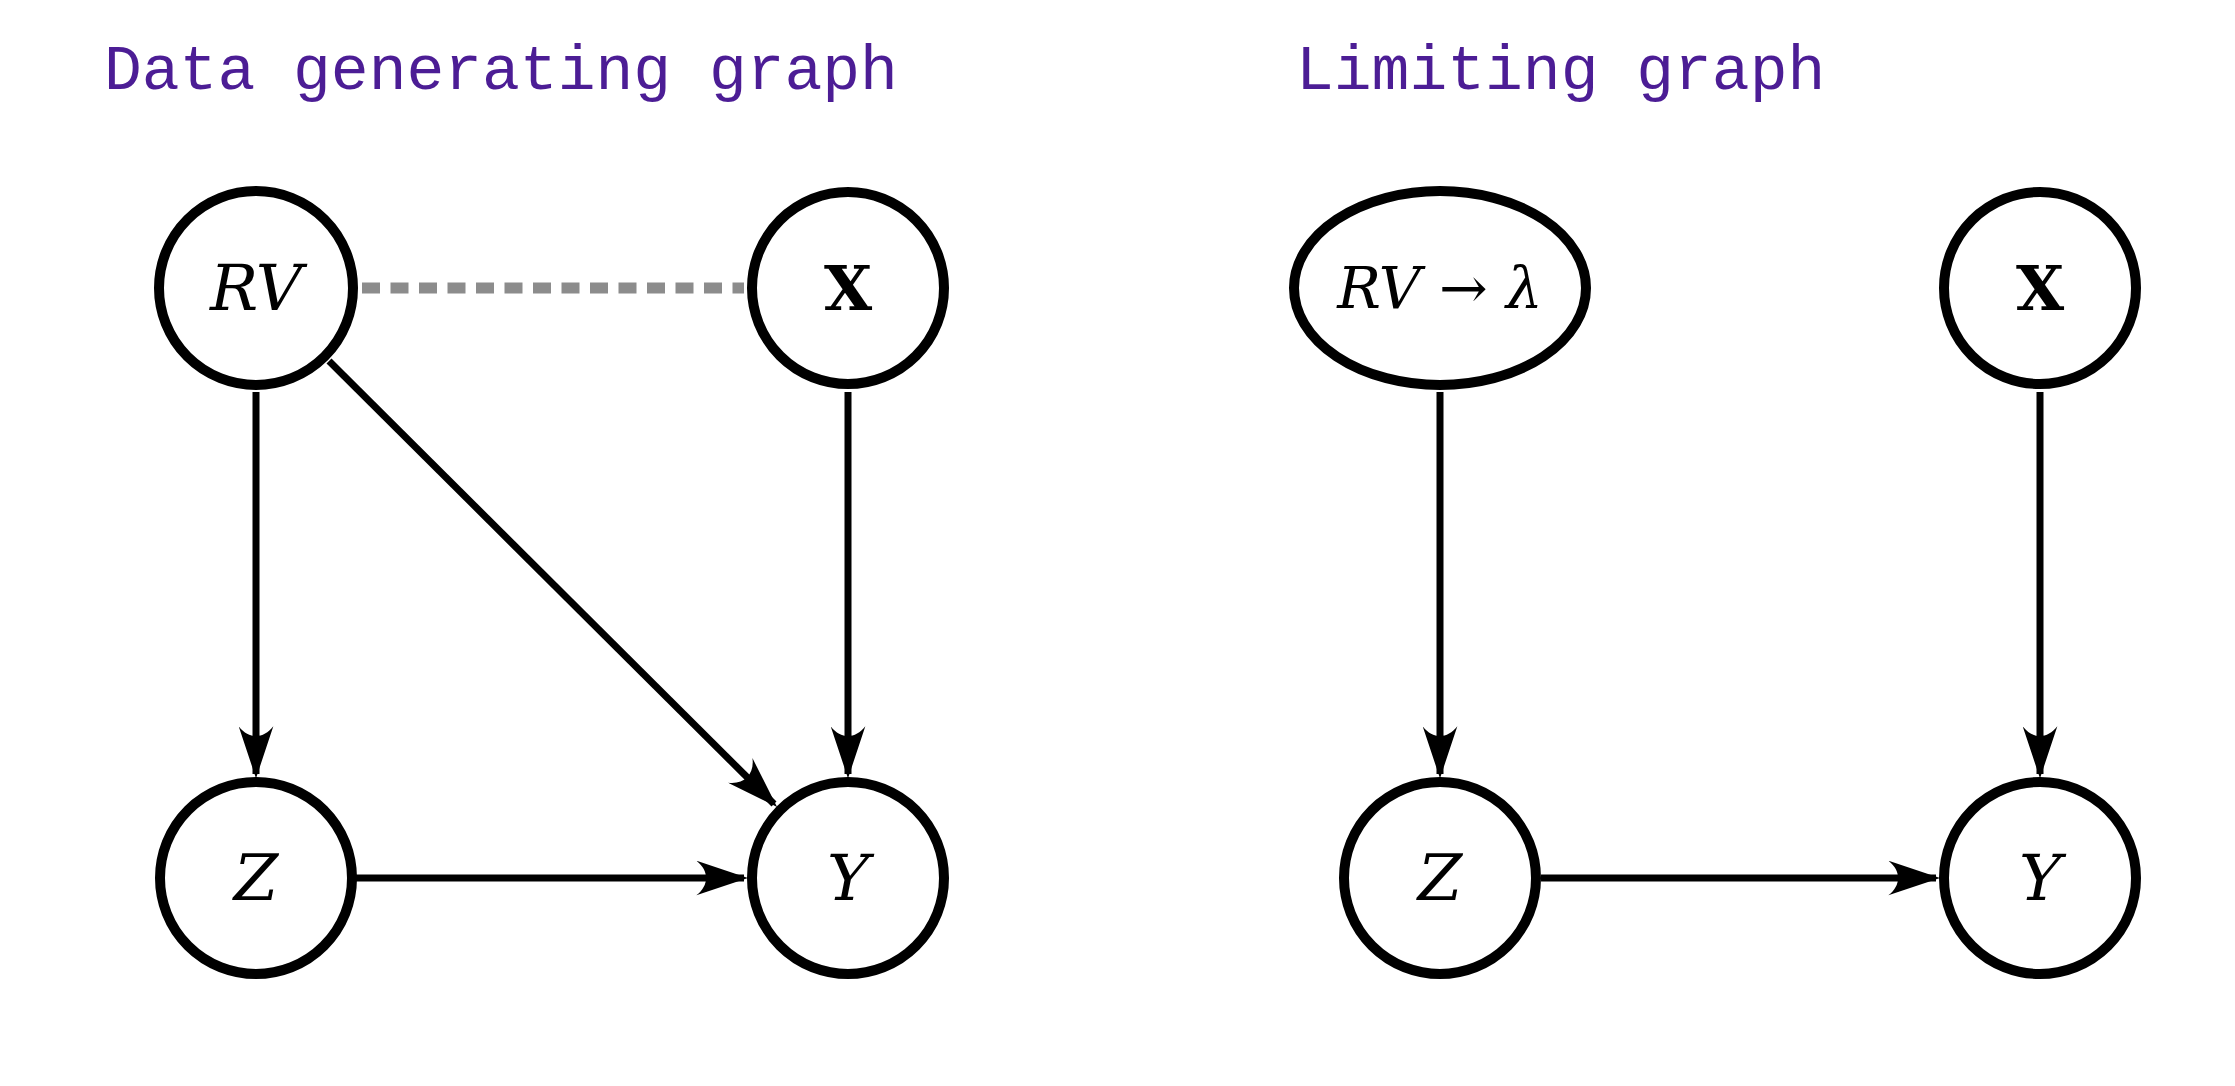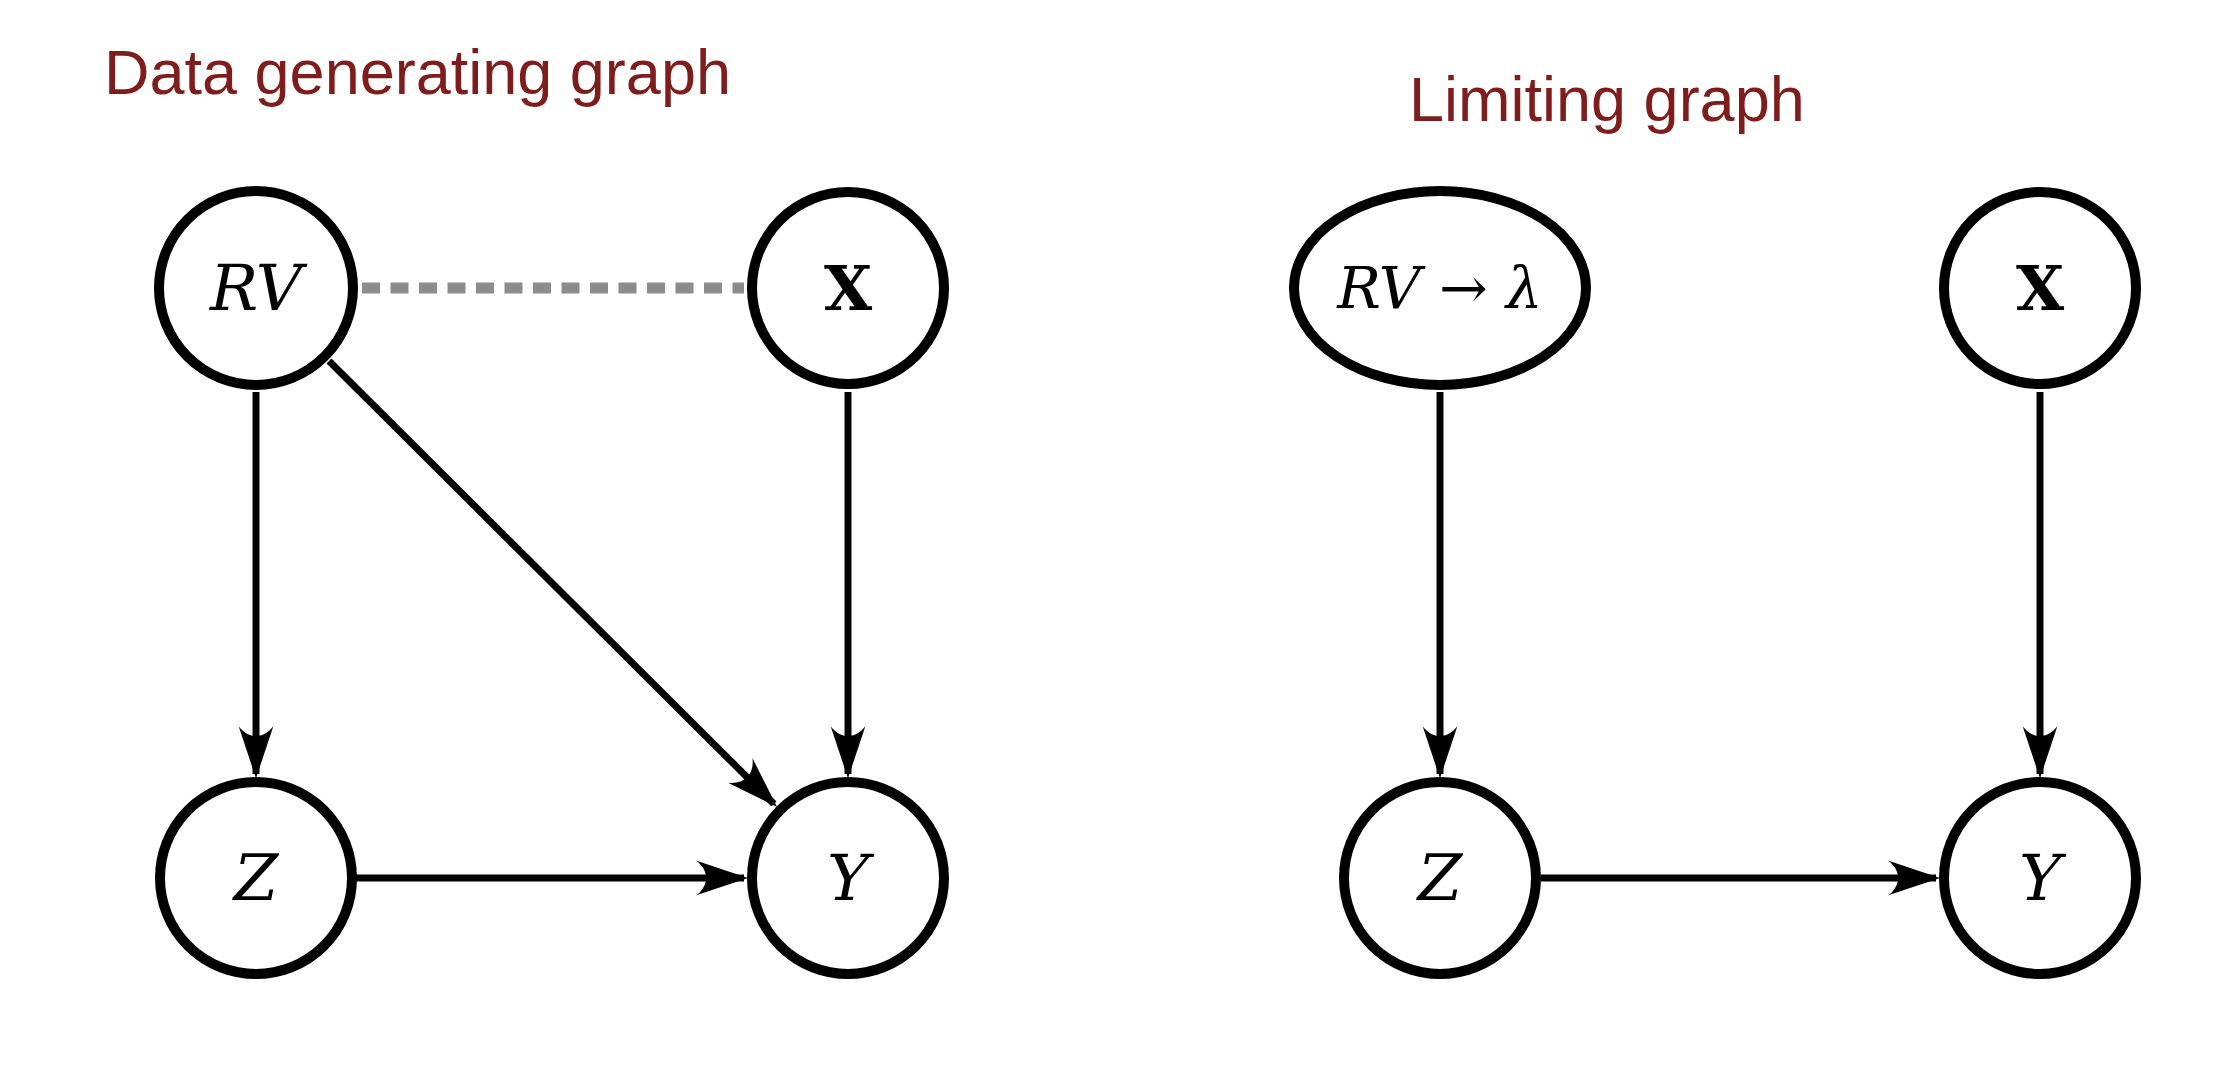--- a/index.html
+++ b/index.html
@@ -13,26 +13,26 @@
     height: 1086px;
     background: #ffffff;
     overflow: hidden;
     font-family: "Liberation Sans", sans-serif;
   }
   .graph-title {
     position: absolute;
     top: 38px;
     font-size: 63px;
     line-height: 1.1;
-    color: #7f1d1d;
+    color: #4c1d95;
     white-space: nowrap;
-    font-family: Liberation Sans, sans-serif;
+    font-family: Liberation Mono, monospace;
   }
   .graph-title.left  { left: 104px;  }
-  .graph-title.right { left: 1409px; margin-top: 27px; }
+  .graph-title.right { left: 1296px; }
   svg.diagram {
     position: absolute;
     left: 0;
     top: 0;
   }
   .node-shape {
     fill: #ffffff;
     stroke: #000000;
     stroke-width: 10;
   }

